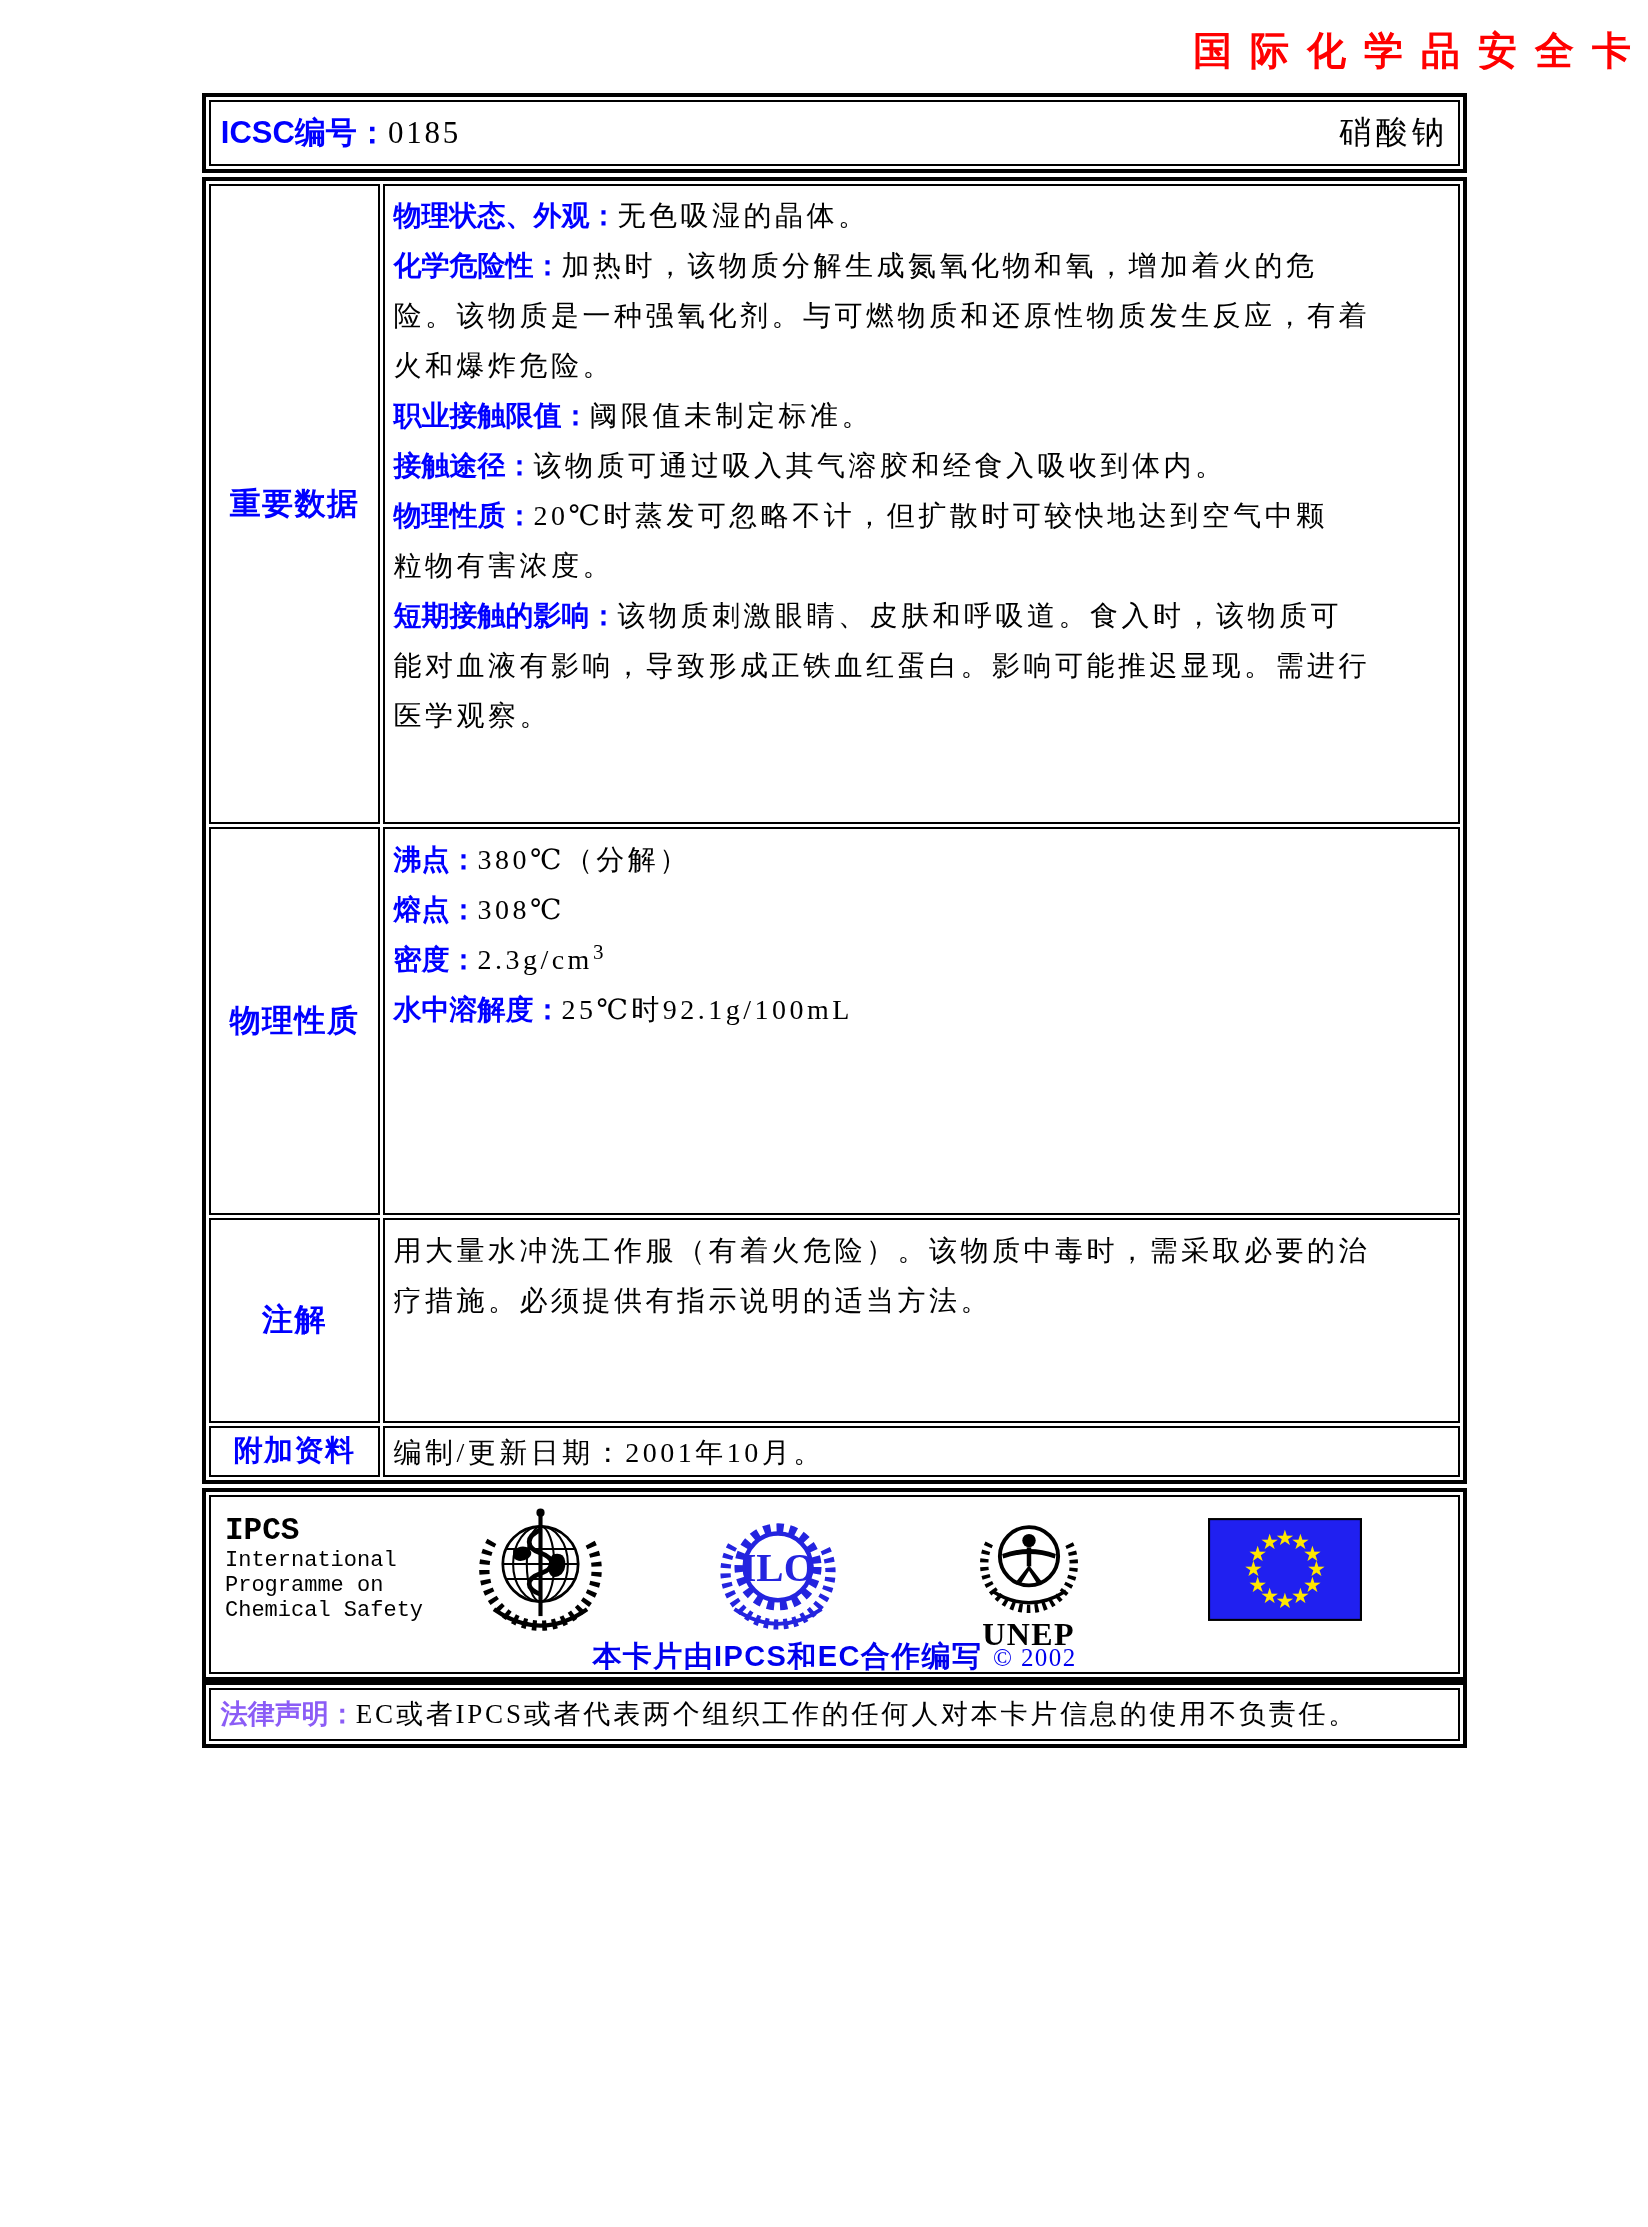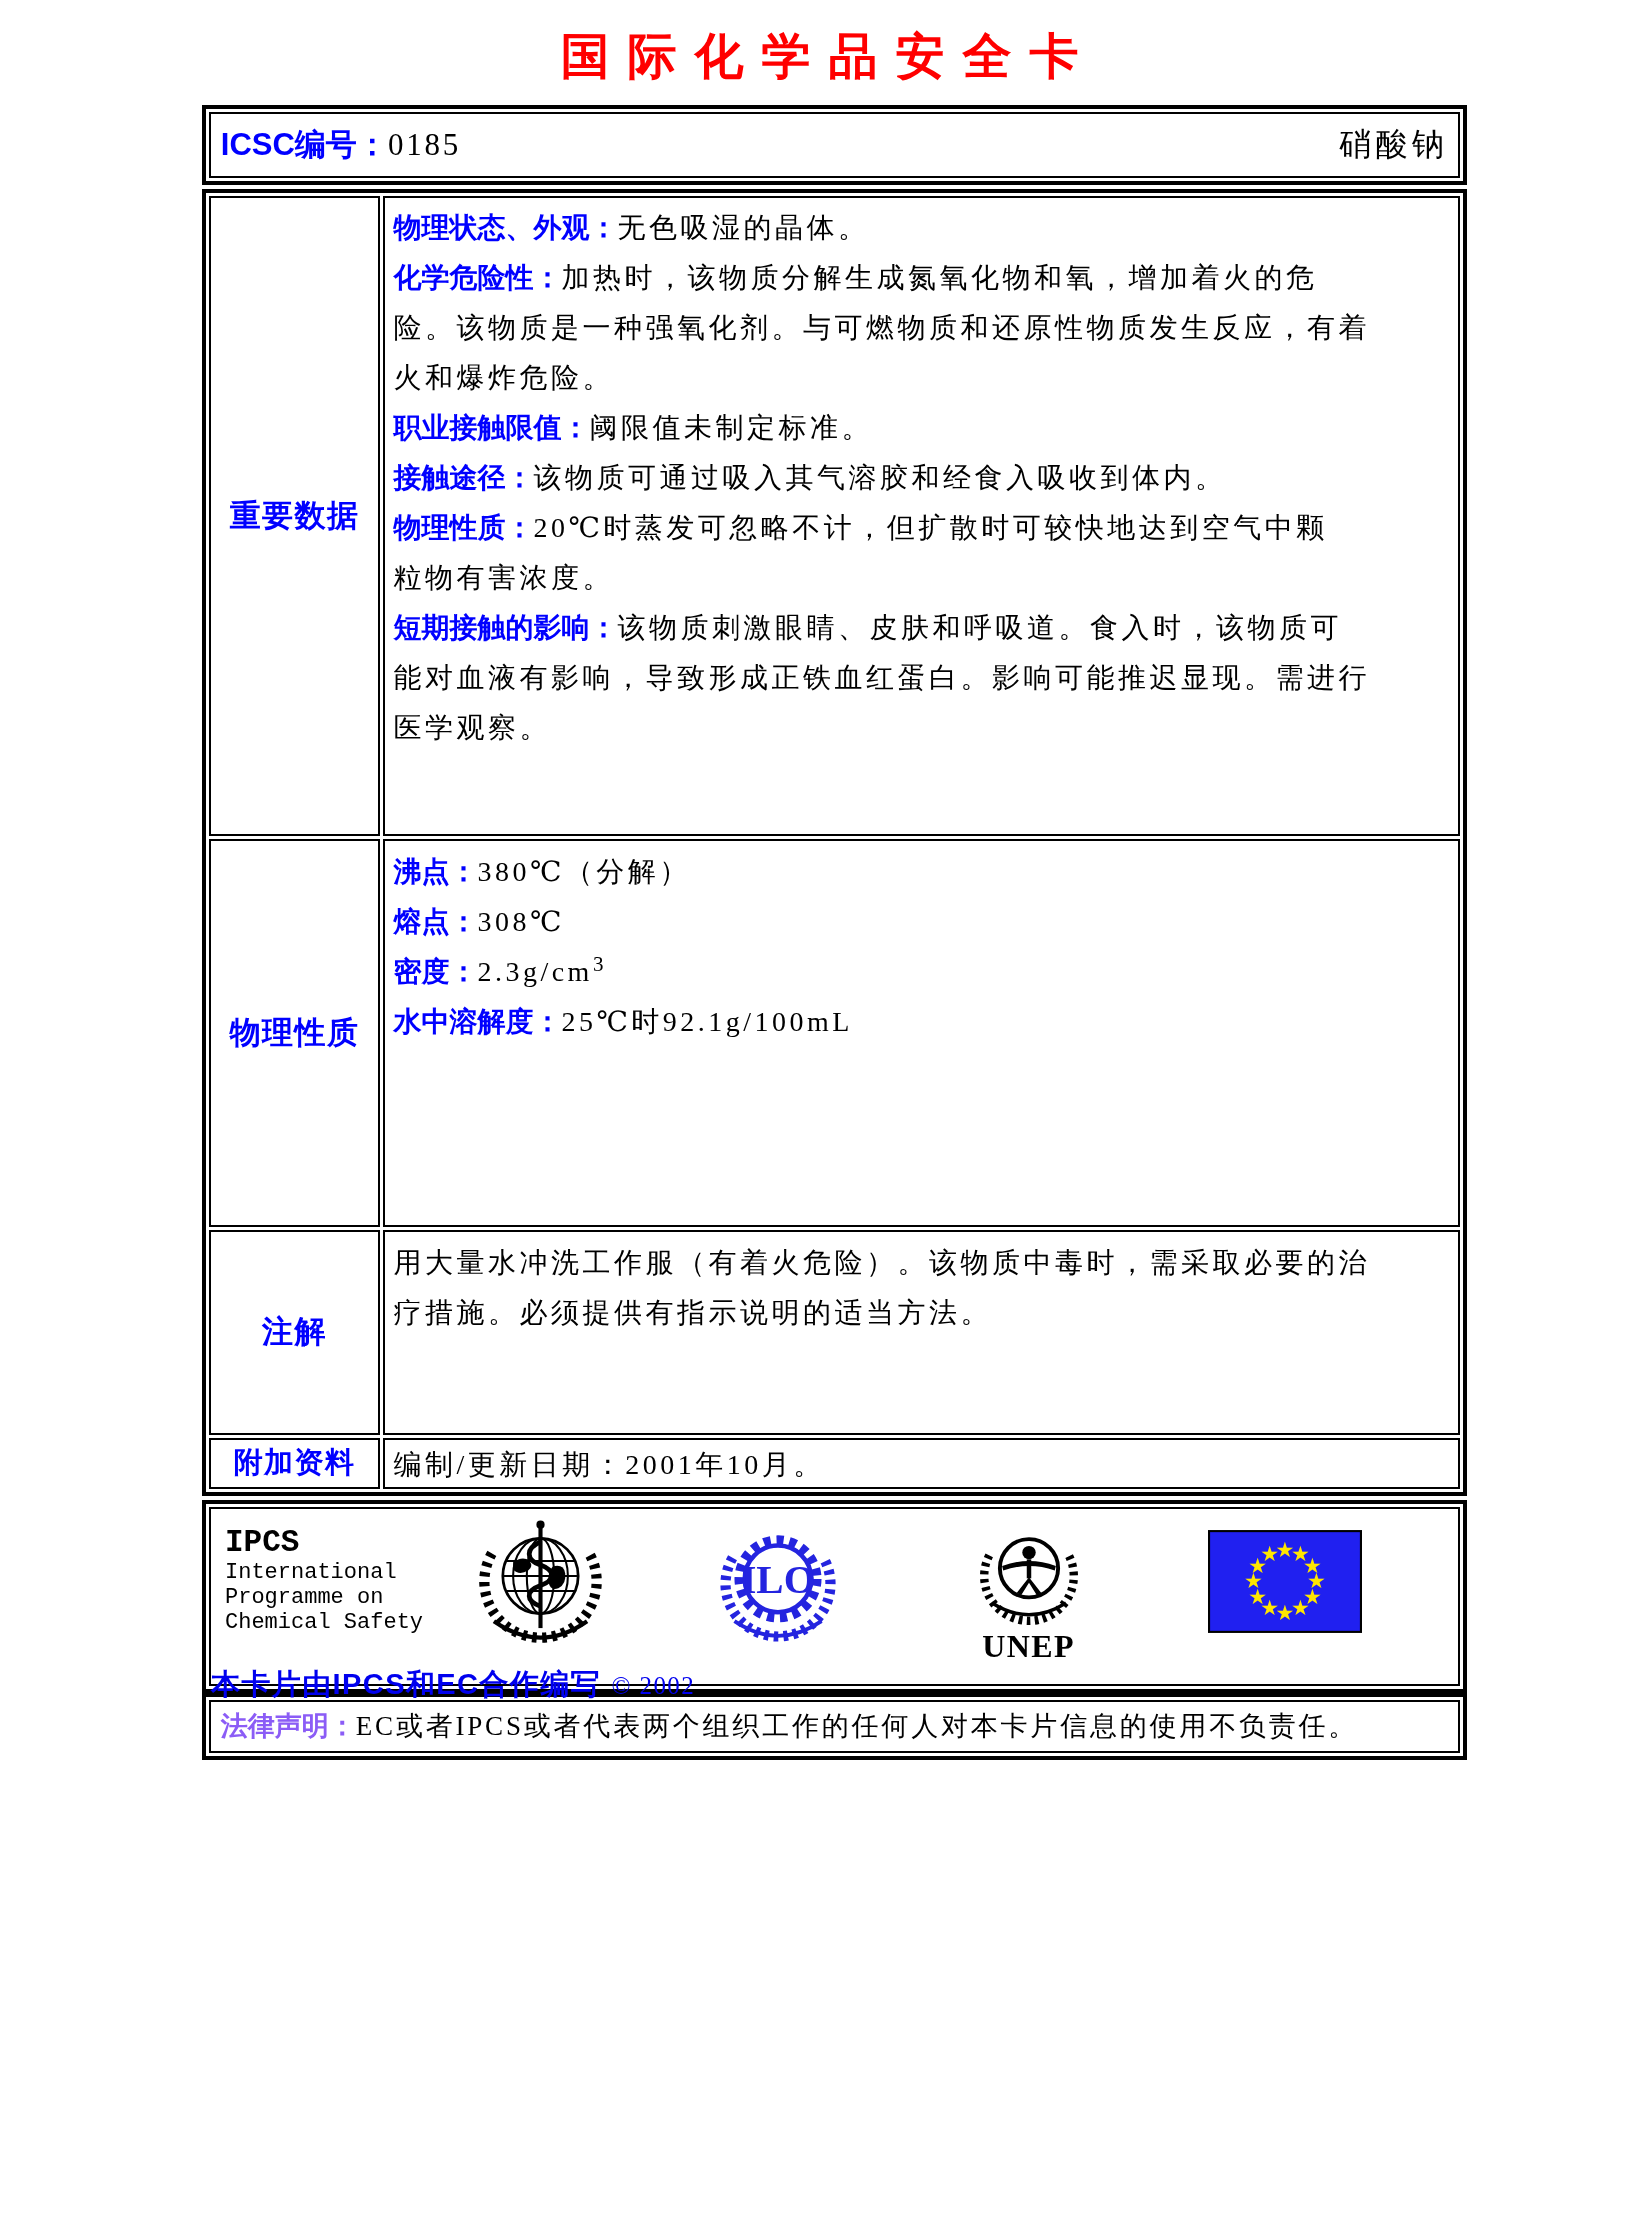--- a/index.html
+++ b/index.html
@@ -3,23 +3,23 @@
 <meta charset="utf-8">
 <style>
   html,body{margin:0;padding:0;}
   body{
     width:1649px;height:2227px;background:#ffffff;position:relative;
     font-family:"Liberation Serif","DejaVu Serif",serif;
     -webkit-font-smoothing:antialiased;
   }
   .sheet{width:1265px;margin-left:202px;}
   .page-title{
-    margin:24px 0 15.4px 0;text-align:center;
+    margin:24px 0 15.4px 0;text-align:right;
     font-family:"Liberation Serif","DejaVu Serif",serif;
-    font-weight:bold;font-size:49px;letter-spacing:18px;color:#FF0000;padding-left:8px;
+    font-weight:bold;font-size:39px;letter-spacing:18px;color:#FF0000;padding-left:8px;
   }
   table.box{
     width:100%;border:4.2px solid #000;border-collapse:separate;border-spacing:3.5px;
     table-layout:fixed;background:#fff;
   }
   table.box td{border:2.1px solid #000;background:#fff;}
   .hdr-cell{height:62px;vertical-align:middle;padding:0 9.8px;text-align:right;}
   .hdr-flex{display:flex;justify-content:space-between;align-items:center;}
   .icsc-label{
     font-family:"Liberation Sans","DejaVu Sans",sans-serif;
@@ -47,21 +47,21 @@
   .logo-wrap{position:relative;width:100%;height:175px;}
   .ipcs-block{position:absolute;left:14px;top:17px;
     font-family:Liberation Mono, monospace;color:#000;}
   .ipcs-title{font-weight:bold;font-size:31px;line-height:34px;}
   .ipcs-sub{font-size:22px;line-height:25px;white-space:pre-line;}
   .who-logo{position:absolute;left:261px;top:4.2px;}
   .ilo-logo{position:absolute;left:503px;top:11.2px;}
   .unep-block{position:absolute;left:744px;top:9.8px;text-align:center;width:147px;}
   .unep-label{font-weight:bold;font-size:32px;letter-spacing:1.4px;margin-top:-4.2px;color:#000;}
   .eu-flag{position:absolute;left:997px;top:21px;}
-  .logo-caption{position:absolute;left:0;top:156px;width:100%;color:#0000EE;}
+  .logo-caption{position:absolute;left:0;top:140px;width:100%;text-align:center;color:#0000EE;}
   .caption-main{
     font-family:"Liberation Sans","DejaVu Sans",sans-serif;
     font-weight:bold;font-size:29px;letter-spacing:1.4px;
   }
   .caption-year{font-size:25px;letter-spacing:1.4px;}
   
   .footer-cell{height:49px;vertical-align:middle;padding:0 9.8px;}
   .footer-line{font-size:27px;color:#000;}
   .footer-lead{
     font-family:"Liberation Sans","DejaVu Sans",sans-serif;

